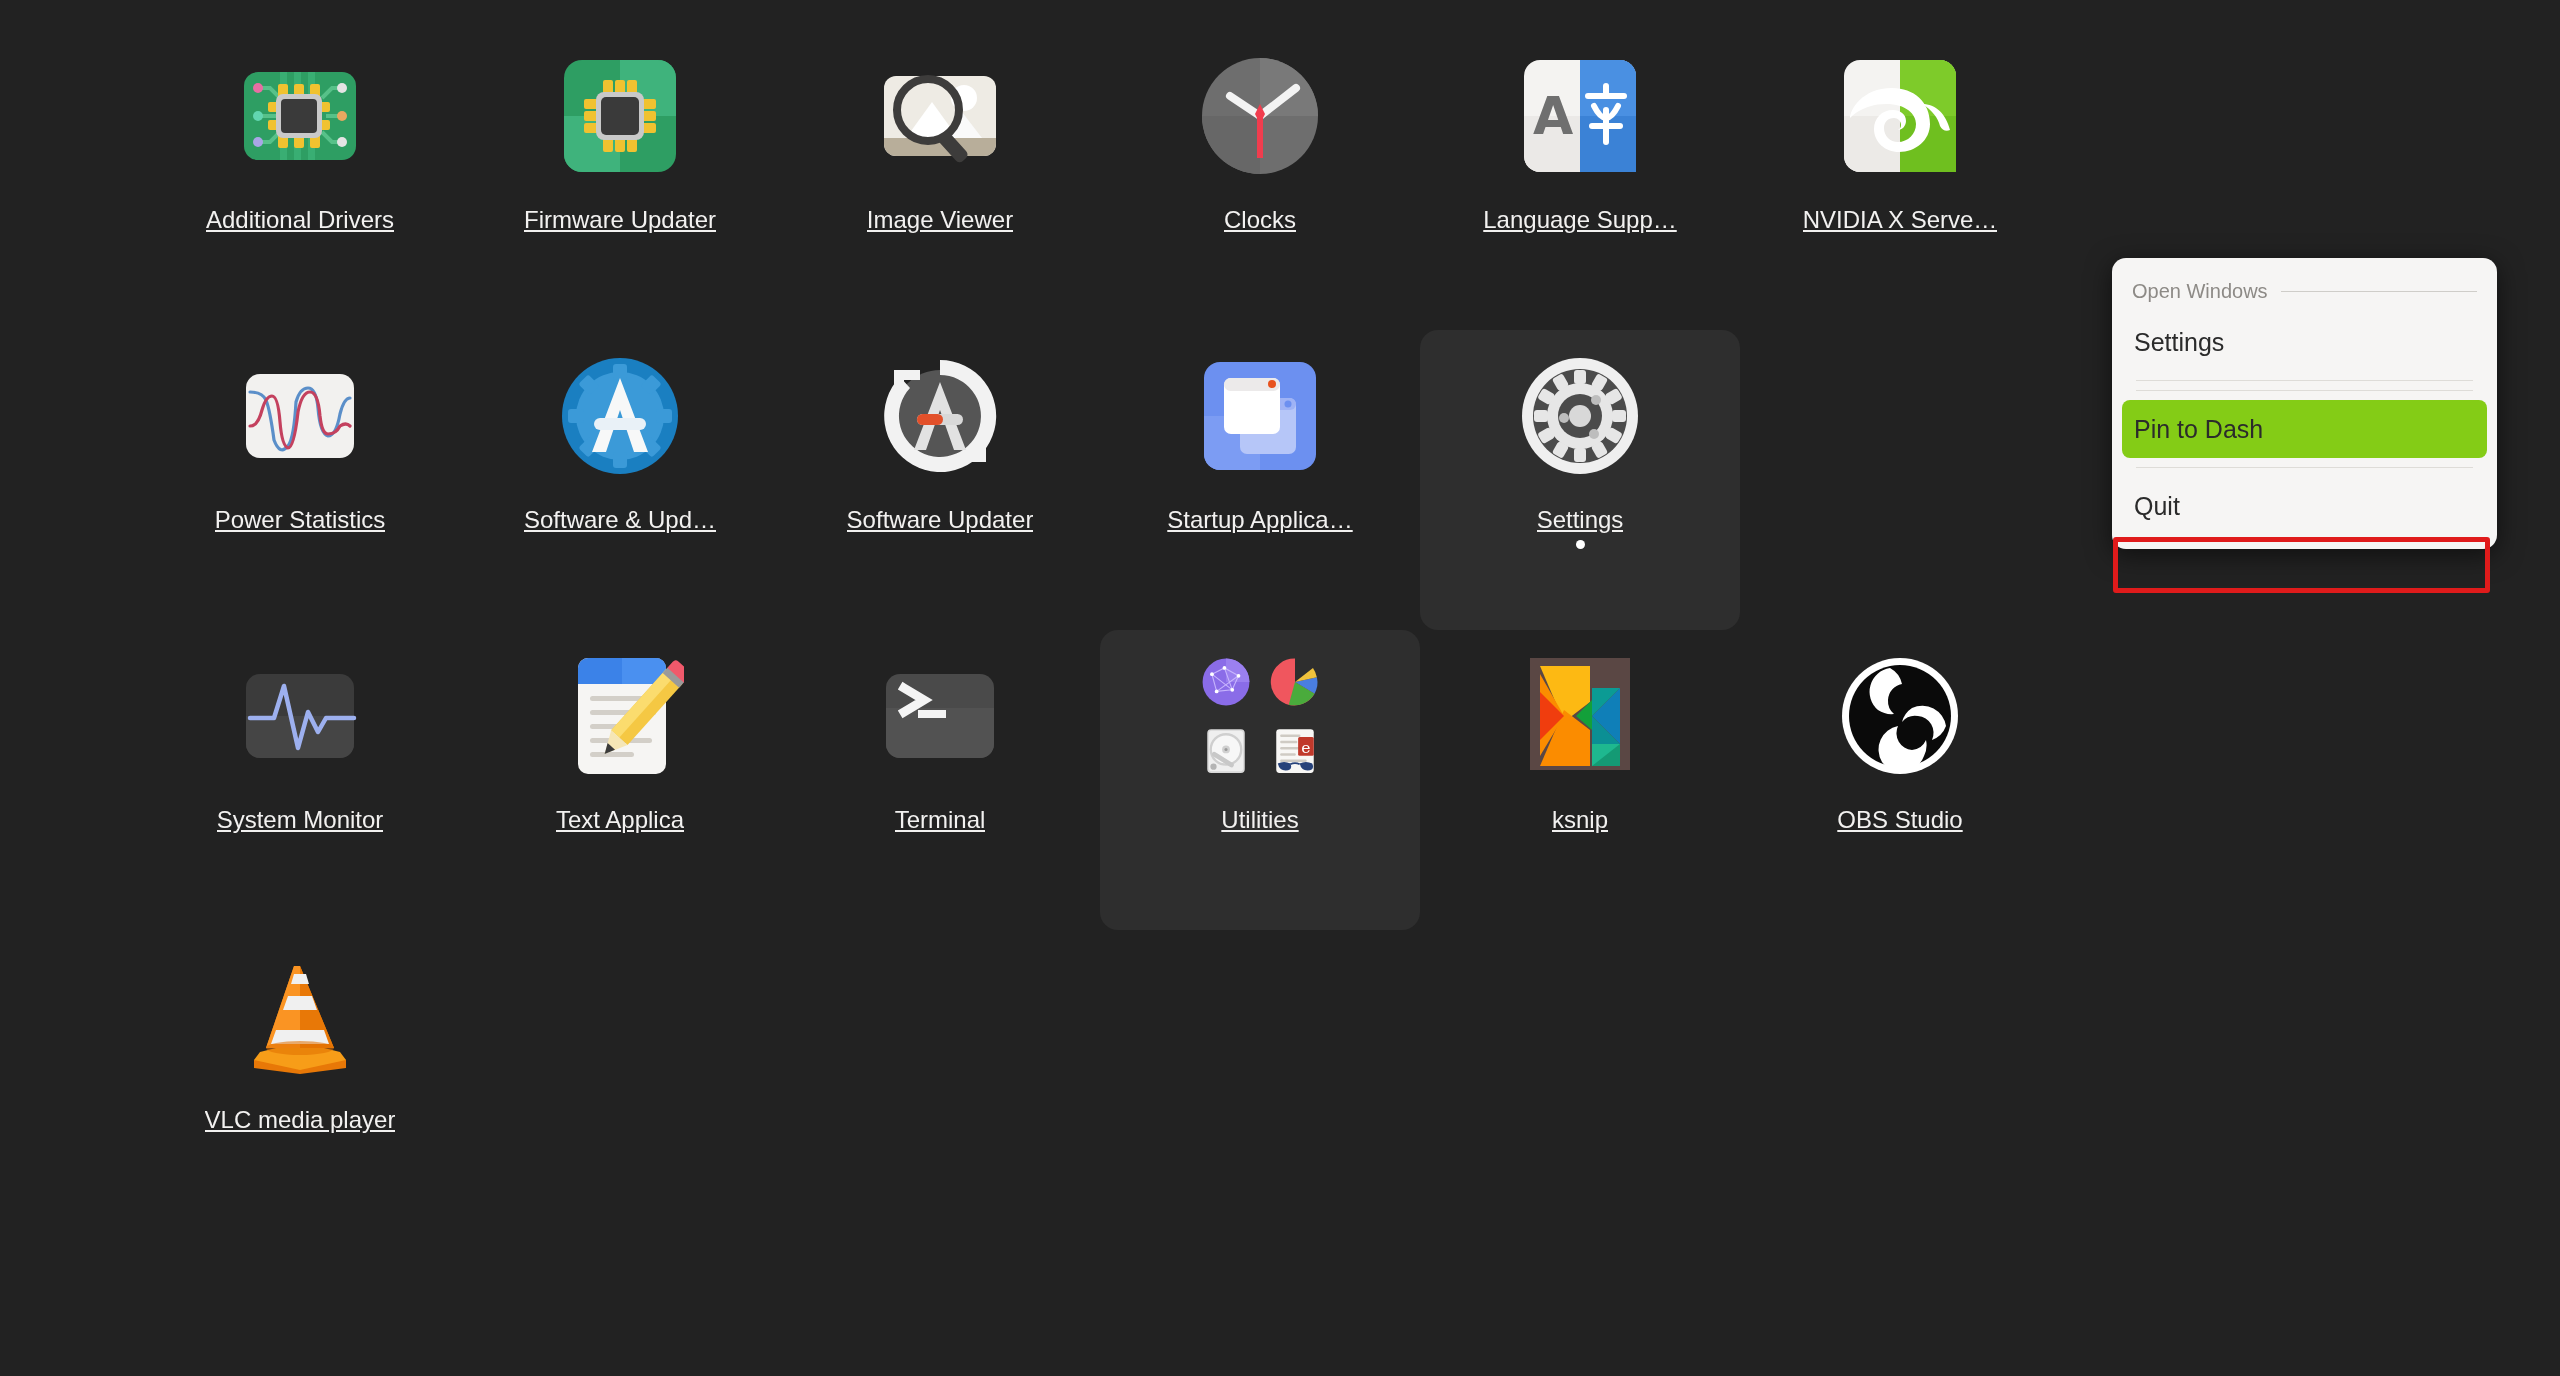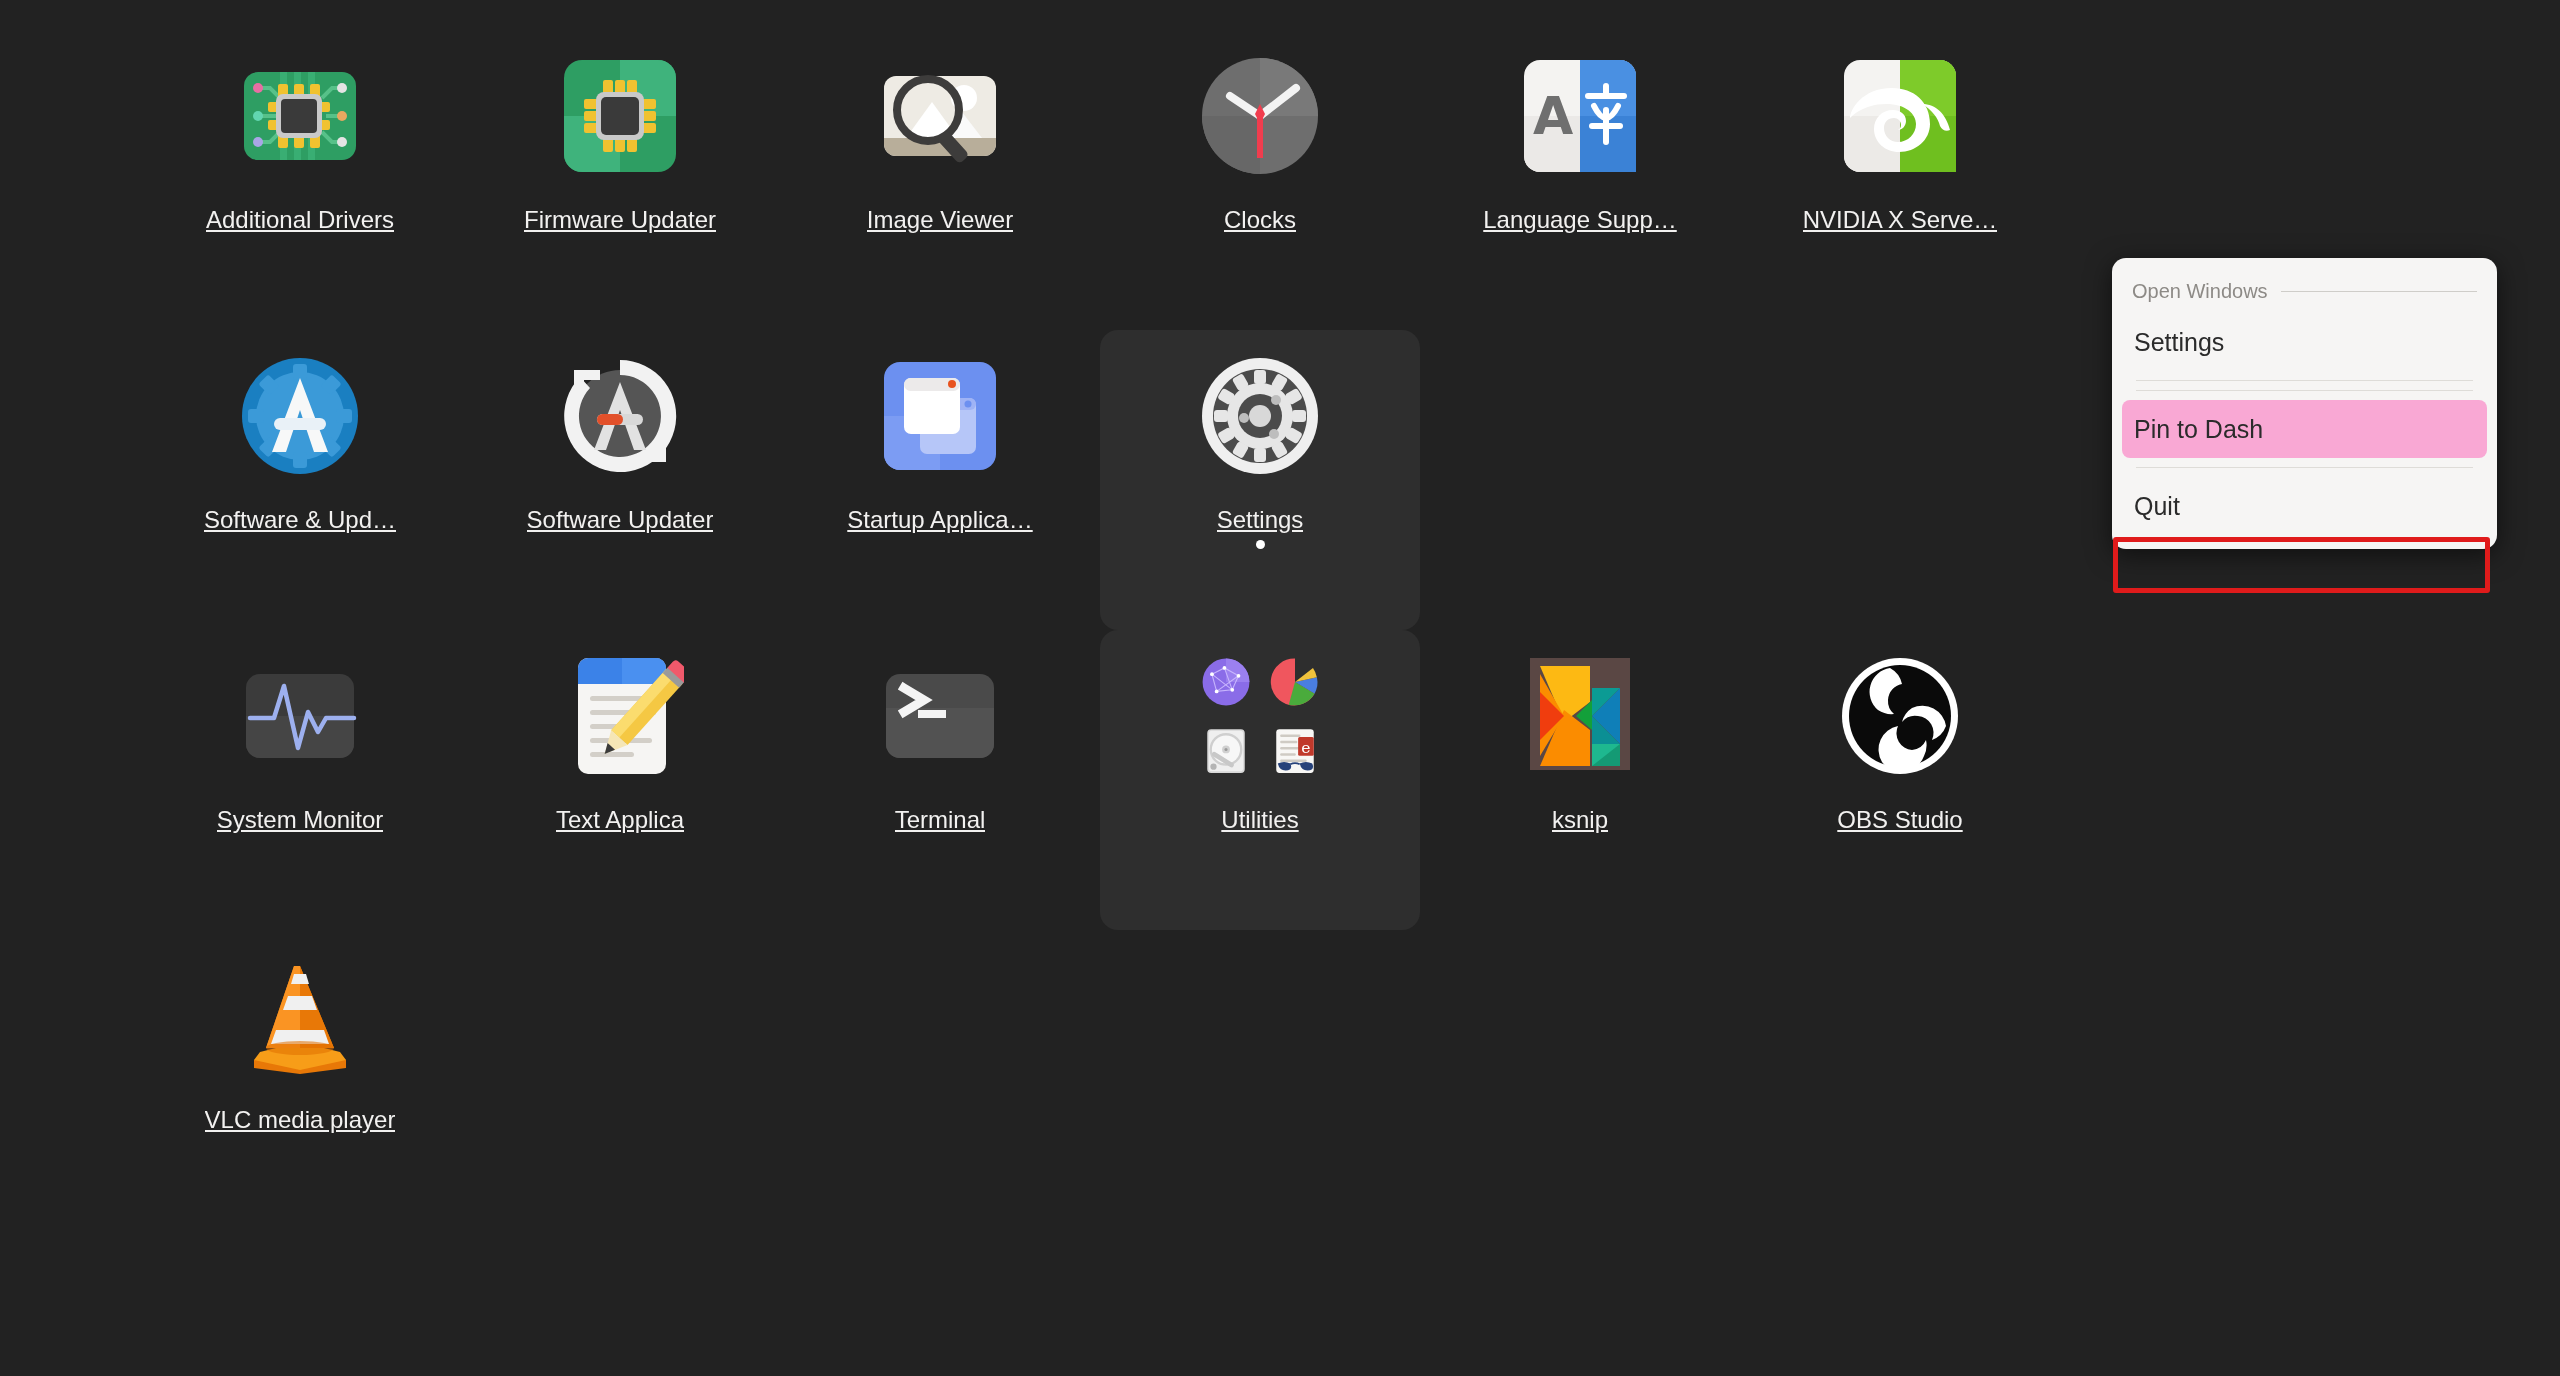--- a/index.html
+++ b/index.html
@@ -90,21 +90,21 @@
     flex: 1; height: 1px; background: #cfcdc9;
   }
   .menu-item {
     margin: 0 10px;
     padding: 12px 12px;
     border-radius: 8px;
     color: #2b2b2b;
     font-size: 25px;
     line-height: 34px;
   }
-  .menu-item.active { background: #f9a8d4; }
+  .menu-item.active { background: #84cc16; }
   .menu-sep {
     height: 1px;
     background: #dedcd8;
     margin: 9px 24px;
   }
   #red-box {
     position: absolute;
     left: 2113px; top: 537px;
     width: 377px; height: 56px;
     border: 5px solid #e01b1b;
@@ -256,20 +256,31 @@
             <path d="M86 52 C96 58 102 66 104 74 C106 78 110 80 114 78 C110 62 100 52 86 52 Z" fill="#ffffff"></path>
           </svg>
         </div>
         <div class="app-label">NVIDIA X Serve…</div>
         <div class="running-dot hidden"></div>
       </div>
     </div>
 
     <div class="grid-row">
 
+      <div class="app-cell">
+        <div class="icon-box">
+          <svg class="ic" viewBox="0 0 128 128">
+            <rect x="10" y="22" width="108" height="84" rx="14" fill="#f2f1ef"></rect>
+            <path d="M14 40 Q26 40 30 48 Q34 58 38 88 Q44 104 52 94 Q58 86 60 50 Q64 36 72 36 Q80 36 82 56 Q84 82 92 84 Q100 84 104 62 Q108 46 114 46" fill="none" stroke="#5b8fc9" stroke-width="3.2" stroke-linecap="round"></path>
+            <path d="M14 74 Q22 74 26 58 Q30 44 36 44 Q42 44 44 70 Q46 94 52 96 Q58 96 62 60 Q66 40 74 40 Q82 40 84 64 Q86 82 92 82 Q100 82 104 74 Q110 70 114 74" fill="none" stroke="#c4415e" stroke-width="3.2" stroke-linecap="round"></path>
+          </svg>
+        </div>
+        <div class="app-label">Power Statistics</div>
+        <div class="running-dot hidden"></div>
+      </div>
 
       <div class="app-cell">
         <div class="icon-box">
           <svg class="ic" viewBox="0 0 128 128">
             <circle cx="64" cy="64" r="58" fill="#1a7fc1"></circle>
             <g fill="#3b9ad8">
               <circle cx="64" cy="64" r="44"></circle>
               <g>
                 <rect x="57" y="12" width="14" height="16" rx="3"></rect>
                   <rect x="57" y="100" width="14" height="16" rx="3"></rect>

